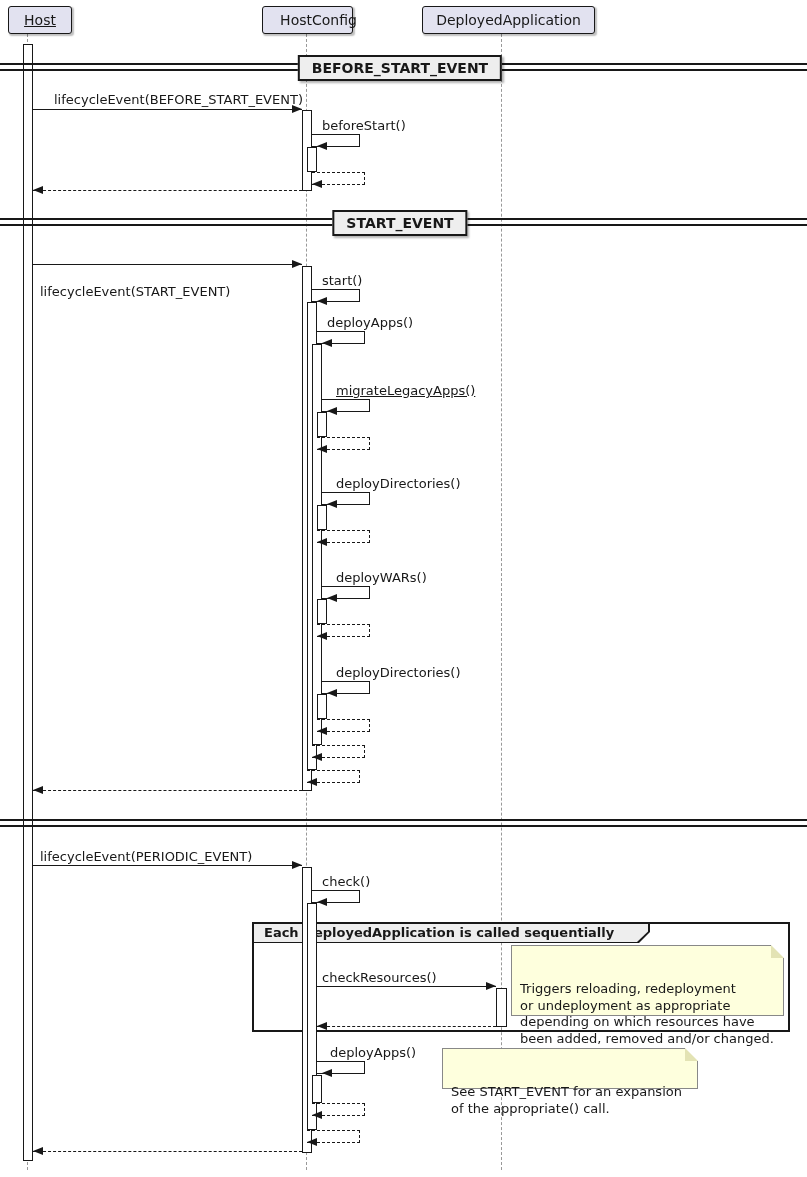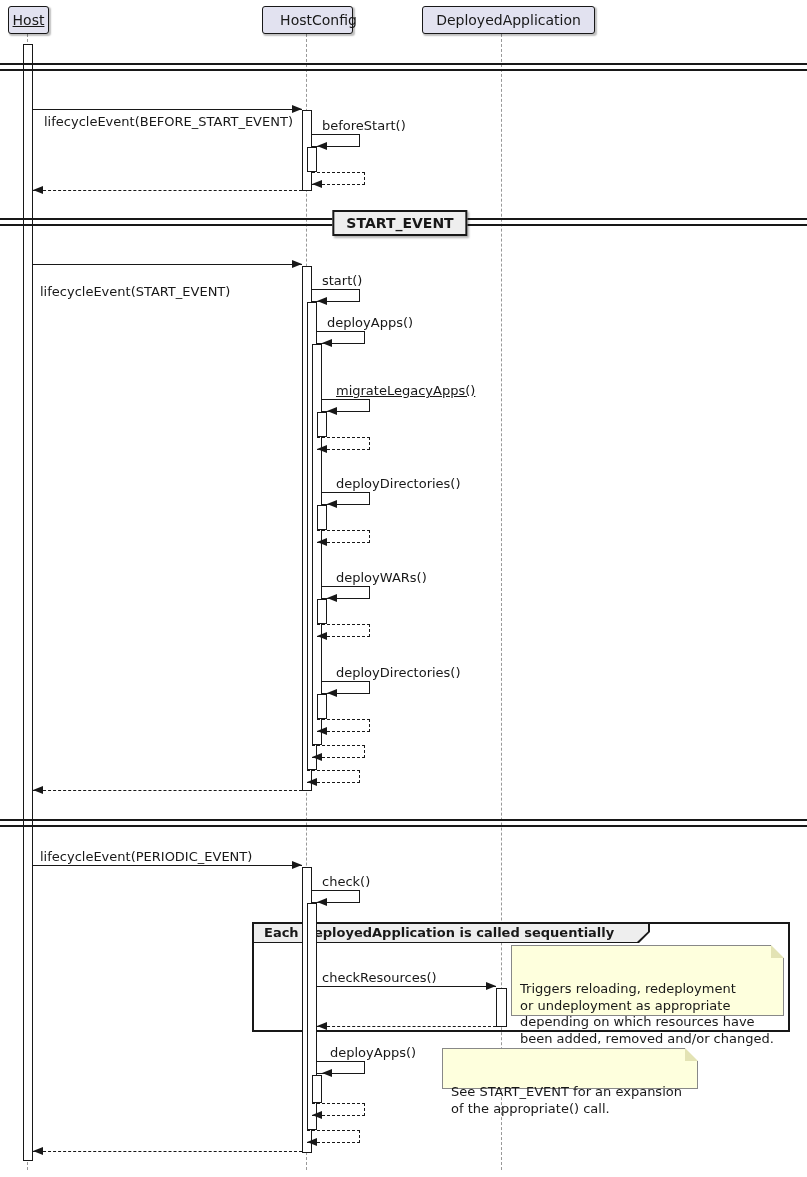--- a/index.html
+++ b/index.html
@@ -65,21 +65,21 @@
   <div class="lifeline" style="left:501px; top:34px; height:1136px;"></div>
 
   <div class="groupbox" style="left:252px; top:922px; width:538px; height:110px;"></div>
   <div class="grouphead-bg" style="left:254px; top:924px; width:396px; height:19px;"></div>
   <div class="grouphead" style="left:254px; top:924px; width:394px; height:18px;">
     <span>Each DeployedApplication is called sequentially</span>
   </div>
 
   <div class="act" style="left:23px; top:44px; height:1117px;"></div>
 
-  <div class="mlabel" style="left:44px; top:92px;margin-top:22px;">lifecycleEvent(BEFORE_START_EVENT)</div>
+  <div class="mlabel" style="left:54px; top:92px;">lifecycleEvent(BEFORE_START_EVENT)</div>
   <div class="line" style="left:33px; top:109px; width:269px;"></div>
   <div class="head r" style="left:292px; top:105px;"></div>
 
   <div class="act" style="left:302px; top:110px; height:81px;"></div>
 
   <div class="mlabel" style="left:322px; top:118px;">beforeStart()</div>
   <div class="loop" style="left:312px; top:134px; width:48px; height:13px;"></div>
   <div class="head l" style="left:317px; top:142px;"></div>
   <div class="act" style="left:307px; top:147px; height:25px;"></div>
   <div class="loop dashed" style="left:312px; top:172px; width:53px; height:13px;"></div>
@@ -179,27 +179,28 @@
 of the appropriate() call.</span>
   </div>
 
   <div class="loop dashed" style="left:307px; top:1130px; width:53px; height:13px;"></div>
   <div class="head l" style="left:307px; top:1138px;"></div>
 
   <div class="line dashed" style="left:33px; top:1151px; width:269px;"></div>
   <div class="head l" style="left:33px; top:1147px;"></div>
 
   <div class="divlines" style="top:63px;"></div>
+  <div class="divlabel" style="left:400px; top:55px;">BEFORE_START_EVENT</div>
 
   <div class="divlines" style="top:218px;"></div>
   <div class="divlabel" style="left:400px; top:210px;">START_EVENT</div>
 
   <div class="divlines" style="top:819px;"></div>
 
-  <div class="pbox" style="left:8px; top:6px; width:41px; height:28px;text-decoration:underline;">
+  <div class="pbox" style="left:8px; top:6px; width:64px; height:28px;text-decoration:underline;">
     <span>Host</span>
   </div>
   <div class="pbox" style="left:262px; top:6px; width:91px; height:28px;padding-left:22px;">
     <span>HostConfig</span>
   </div>
   <div class="pbox" style="left:422px; top:6px; width:173px; height:28px;">
     <span>DeployedApplication</span>
   </div>
 
 </div>

